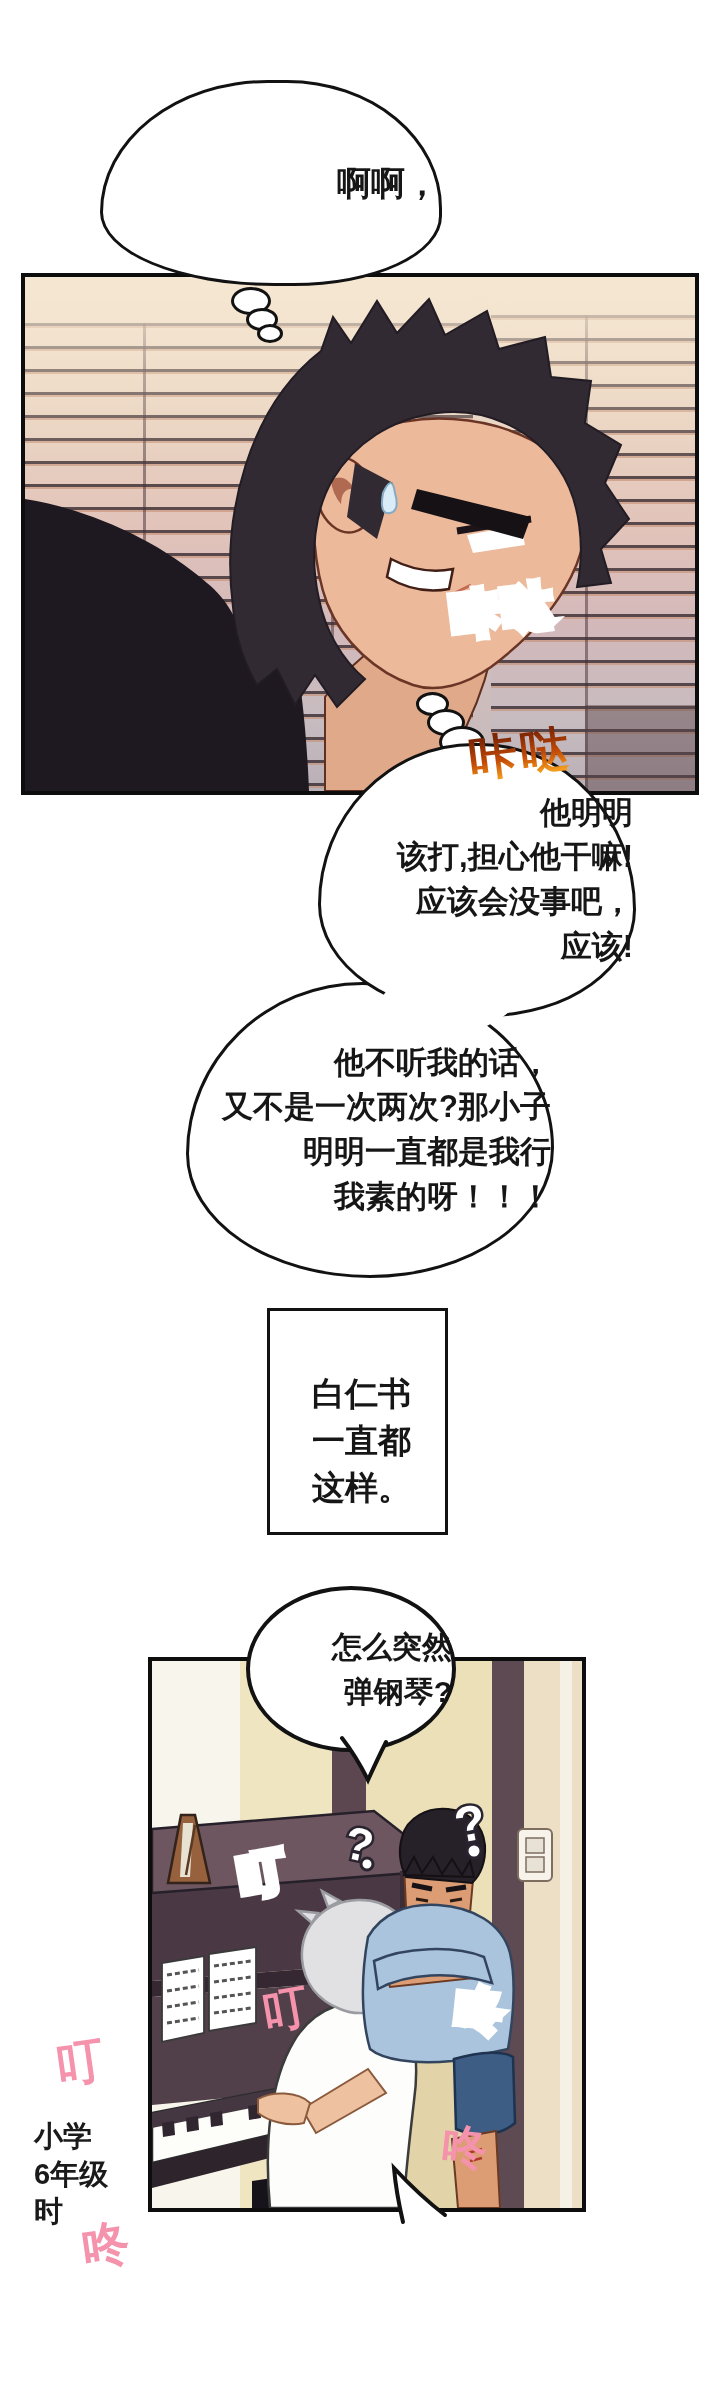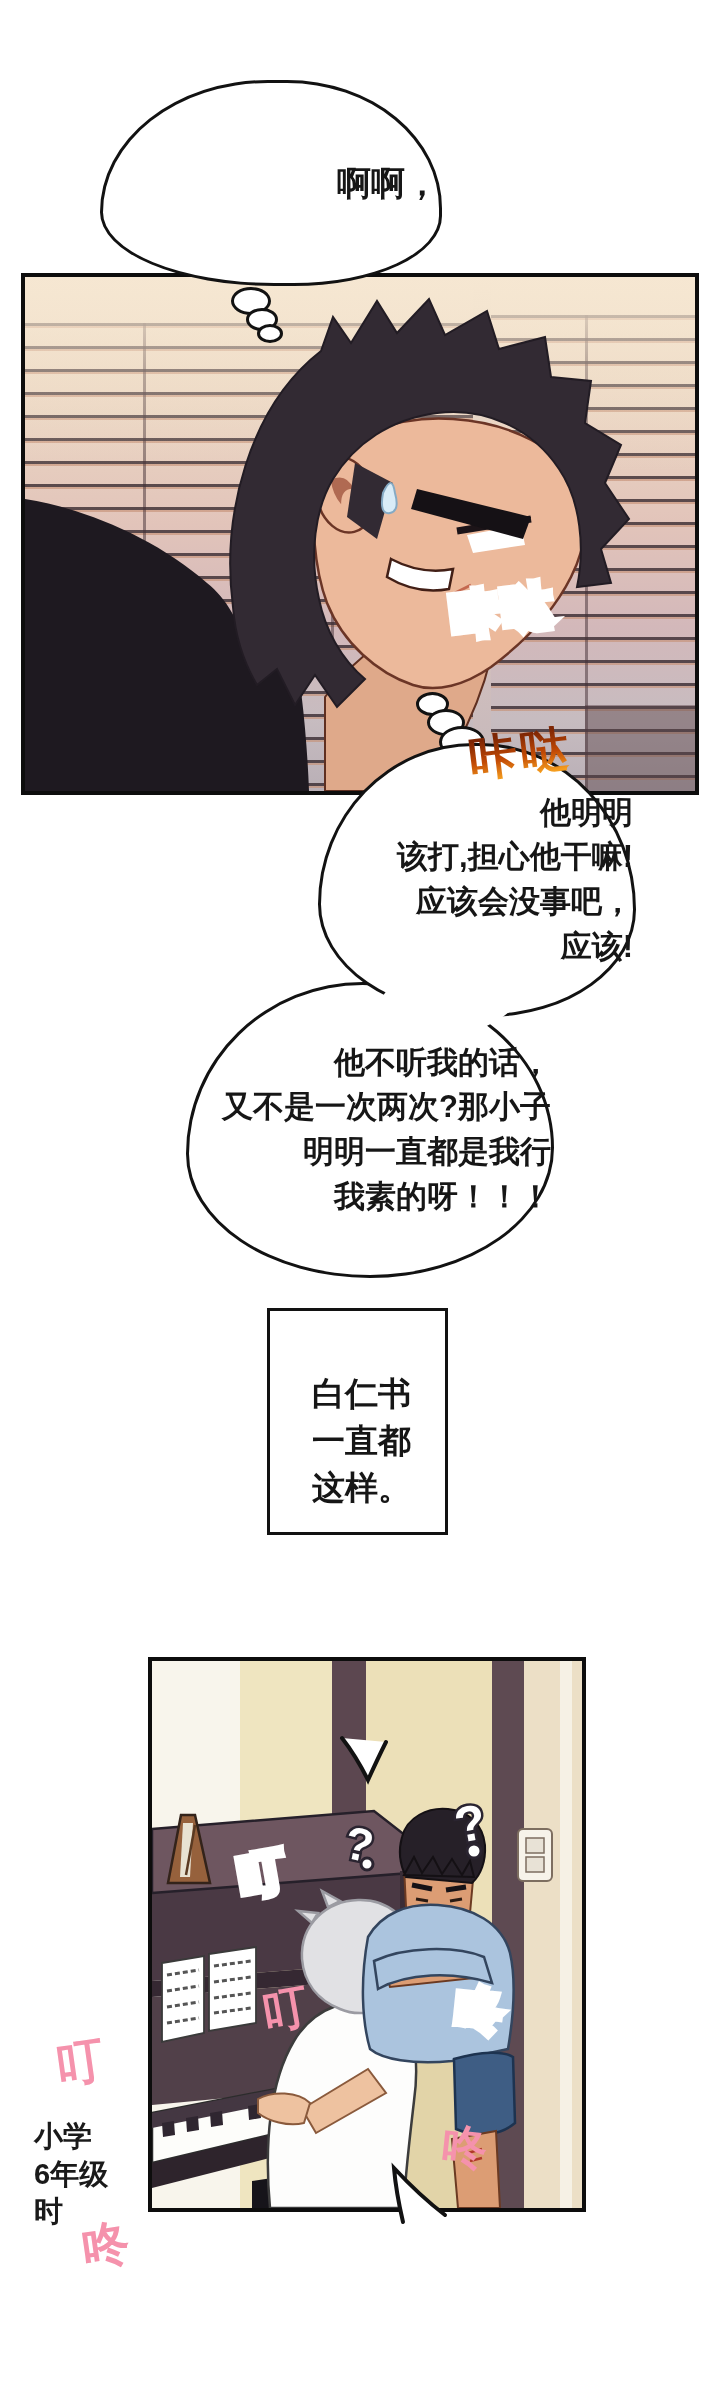--- a/index.html
+++ b/index.html
@@ -140,20 +140,24 @@
     <span class="ln">应该!</span>
   </div>
   <div class="merge-patch" style="left:378px;top:960px;width:146px;height:76px;transform:rotate(-12deg);"></div>
 
   <div class="nbox" style="left:267px;top:1308px;width:181px;height:227px;font-size:33px;line-height:1.42;padding:60px 0 0 42px;box-sizing:border-box;">
     <span class="ln">白仁书</span>
     <span class="ln">一直都</span>
     <span class="ln">这样。</span>
   </div>
 
+  <div class="bubble ellip" style="left:246px;top:1586px;width:202px;height:158px;font-size:30px;line-height:1.5;border-width:4px;">
+    <span class="ln">怎么突然</span>
+    <span class="ln">弹钢琴?</span>
+  </div>
   <svg class="tail-svg" style="left:332px;top:1730px;" width="64" height="60" viewBox="0 0 64 60">
     <path d="M10,8 L36,50 L54,12 Z" fill="#ffffff"></path>
     <path d="M10,8 Q24,26 36,50 Q46,28 54,12" fill="none" stroke="#121212" stroke-width="4" stroke-linecap="round"></path>
   </svg>
 
   <div class="panel" style="left:148px;top:1657px;width:438px;height:555px;">
     <svg style="left:0;top:0;" width="430" height="547" viewBox="0 0 430 547">
 
       <rect x="0" y="0" width="88" height="547" fill="#f8f5ec"></rect>
       <rect x="88" y="0" width="92" height="547" fill="#efe5c0"></rect>

